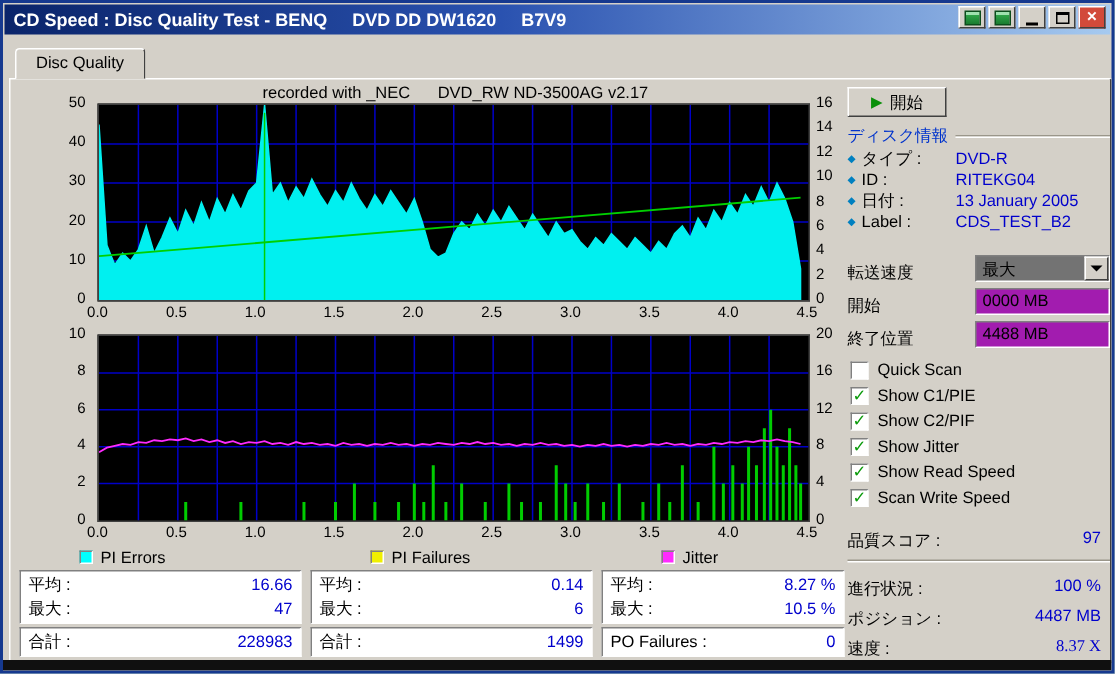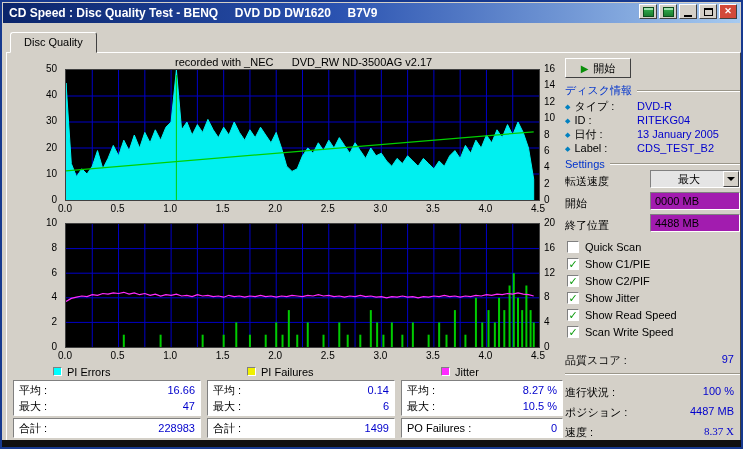--- a/index.html
+++ b/index.html
@@ -41,22 +41,22 @@
   .exit-x{color:#cc0000;font-size:13px;font-weight:bold;}
   .sect{position:absolute;display:flex;align-items:center;gap:5px;height:13px;}
   .sect-label{color:#0033cc;white-space:nowrap;}
   .sect-line{flex:1;height:0;border-top:1px solid #9a968a;border-bottom:1px solid #ffffff;}
   .info-row{position:relative;height:14px;line-height:14px;}
   .bullet{color:#0080c0;font-size:7px;margin-right:4px;vertical-align:1px;}
   .ilabel{color:#000;}
   .ivalue{position:absolute;left:72px;color:#0000cc;white-space:nowrap;}
   .plabel{position:absolute;color:#000;}
   .pvalue{position:absolute;color:#0000cc;text-align:right;}
-  .combo{position:absolute;height:18px;background:#e5e5e5;border:1px solid;border-color:#808080 #ffffff #ffffff #808080;
-    display:flex;align-items:center;cursor:pointer;text-align:center;}
+  .combo{position:absolute;height:18px;background:#737373;border:1px solid;border-color:#808080 #ffffff #ffffff #808080;
+    display:flex;align-items:center;cursor:pointer;}
   .combo-text{flex:1;padding-left:4px;}
   .combo-btn{width:16px;height:100%;background:#d4d0c8;border:1px solid;border-color:#ffffff #404040 #404040 #ffffff;
     display:flex;align-items:center;justify-content:center;}
   .arrow-down{width:0;height:0;border-left:4px solid transparent;border-right:4px solid transparent;border-top:4px solid #000;}
   .tbox{position:absolute;height:18px;background:#a21caf;border:1px solid;border-color:#808080 #ffffff #ffffff #808080;
     font-family:inherit;font-size:11px;padding:0 4px;}
   .cb-row{display:flex;align-items:center;gap:6px;height:17px;cursor:pointer;}
   .cb-box{width:12px;height:12px;background:#fff;border:1px solid;border-color:#808080 #ffffff #ffffff #808080;
     font-size:11px;line-height:10px;text-align:center;color:#0a9a0a;font-weight:bold;}
   .groove{position:absolute;height:0;border-top:1px solid #9a968a;border-bottom:1px solid #ffffff;}
@@ -299,24 +299,20 @@
       <span class="sect-label">ディスク情報</span>
       <span class="sect-line"></span>
     </div>
     <div style="position:absolute;left:558px;top:46px;width:175px;">
         <div class="info-row"><span class="bullet">◆</span><span class="ilabel">タイプ :</span><span class="ivalue">DVD-R</span></div>
         <div class="info-row"><span class="bullet">◆</span><span class="ilabel">ID :</span><span class="ivalue">RITEKG04</span></div>
         <div class="info-row"><span class="bullet">◆</span><span class="ilabel">日付 :</span><span class="ivalue">13 January 2005</span></div>
         <div class="info-row"><span class="bullet">◆</span><span class="ilabel">Label :</span><span class="ivalue">CDS_TEST_B2</span></div>
       </div>
 
-    <div class="sect" style="left:558px;top:104px;width:175px;">
-      <span class="sect-label">Settings</span>
-      <span class="sect-line"></span>
-    </div>
 
     <div class="plabel" style="left:558px;top:121px;">転送速度</div>
     <div class="combo" style="left:643px;top:117px;width:90px;">
       <span class="combo-text">最大</span>
       <span class="combo-btn">
           <i class="arrow-down"></i>
         </span>
     </div>
 
     <div class="plabel" style="left:558px;top:143px;">開始</div>

